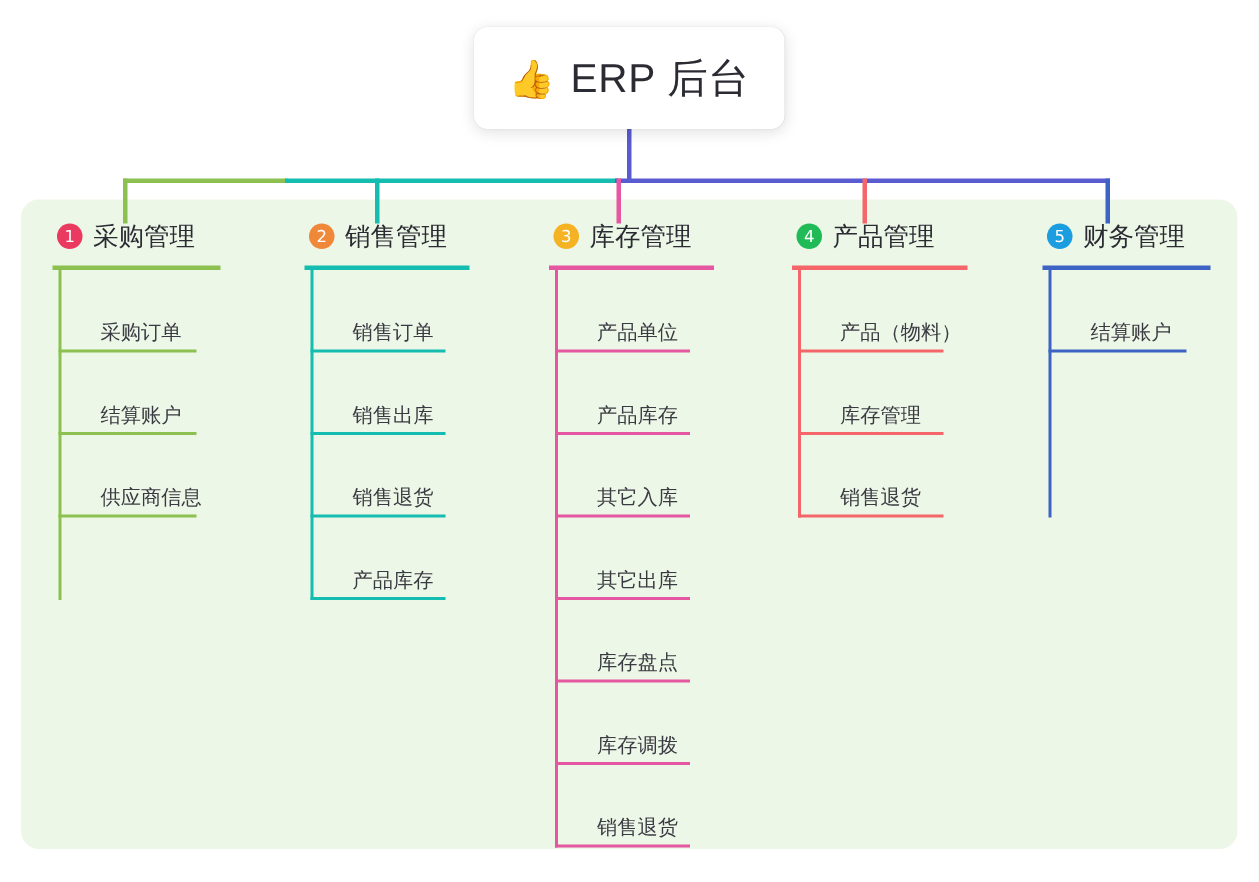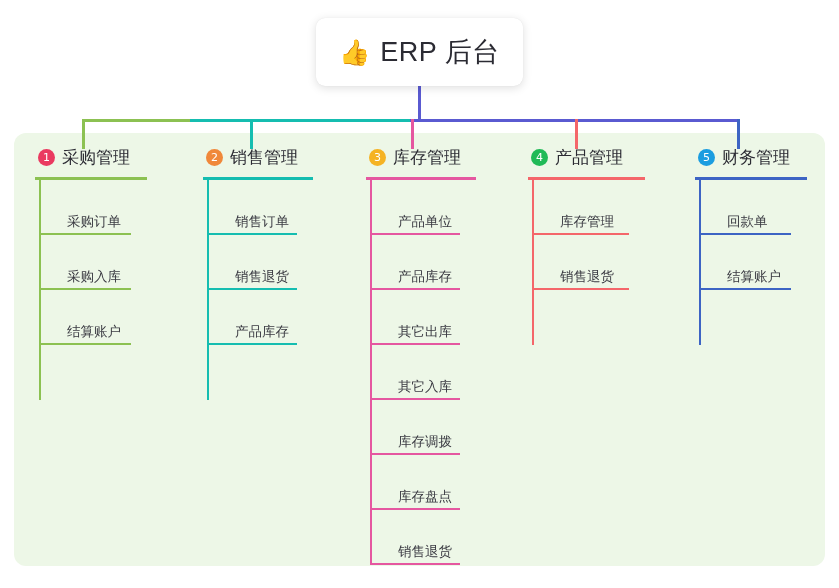--- a/index.html
+++ b/index.html
@@ -164,42 +164,46 @@
           <span class="col-title">采购管理</span>
         </div>
         <div class="col-rule" style="background: rgb(140, 193, 82); width: 112px;"></div>
         <div class="col-body">
           <div class="spine" style="background: rgb(140, 193, 82); height: 220px;"></div>
           <div class="leaf">
             <span class="leaf-label">采购订单</span>
             <div class="leaf-rule" style="background: rgb(140, 193, 82); width: 92px;"></div>
           </div>
           <div class="leaf">
-            <span class="leaf-label">采购入库</span>
-            <div class="leaf-rule" style="background: rgb(140, 193, 82); width: 92px;"></div>
-          </div>
-          <div class="leaf">
             <span class="leaf-label">结算账户</span>
             <div class="leaf-rule" style="background: rgb(140, 193, 82); width: 92px;"></div>
           </div>
+          <div class="leaf">
+            <span class="leaf-label">供应商信息</span>
+            <div class="leaf-rule" style="background: rgb(140, 193, 82); width: 92px;"></div>
+          </div>
         </div>
       </div>
       <div class="column" style="left: 203px; width: 110px;">
         <div class="col-header">
           <span class="badge" style="background: rgb(240, 136, 58);">2</span>
           <span class="col-title">销售管理</span>
         </div>
         <div class="col-rule" style="background: rgb(21, 189, 176); width: 110px;"></div>
         <div class="col-body">
           <div class="spine" style="background: rgb(21, 189, 176); height: 220px;"></div>
           <div class="leaf">
             <span class="leaf-label">销售订单</span>
             <div class="leaf-rule" style="background: rgb(21, 189, 176); width: 90px;"></div>
           </div>
           <div class="leaf">
+            <span class="leaf-label">销售出库</span>
+            <div class="leaf-rule" style="background: rgb(21, 189, 176); width: 90px;"></div>
+          </div>
+          <div class="leaf">
             <span class="leaf-label">销售退货</span>
             <div class="leaf-rule" style="background: rgb(21, 189, 176); width: 90px;"></div>
           </div>
           <div class="leaf">
             <span class="leaf-label">产品库存</span>
             <div class="leaf-rule" style="background: rgb(21, 189, 176); width: 90px;"></div>
           </div>
         </div>
       </div>
       <div class="column" style="left: 366px; width: 110px;">
@@ -212,72 +216,72 @@
           <div class="spine" style="background: rgb(229, 87, 160); height: 385px;"></div>
           <div class="leaf">
             <span class="leaf-label">产品单位</span>
             <div class="leaf-rule" style="background: rgb(229, 87, 160); width: 90px;"></div>
           </div>
           <div class="leaf">
             <span class="leaf-label">产品库存</span>
             <div class="leaf-rule" style="background: rgb(229, 87, 160); width: 90px;"></div>
           </div>
           <div class="leaf">
+            <span class="leaf-label">其它入库</span>
+            <div class="leaf-rule" style="background: rgb(229, 87, 160); width: 90px;"></div>
+          </div>
+          <div class="leaf">
             <span class="leaf-label">其它出库</span>
             <div class="leaf-rule" style="background: rgb(229, 87, 160); width: 90px;"></div>
           </div>
           <div class="leaf">
-            <span class="leaf-label">其它入库</span>
+            <span class="leaf-label">库存盘点</span>
             <div class="leaf-rule" style="background: rgb(229, 87, 160); width: 90px;"></div>
           </div>
           <div class="leaf">
             <span class="leaf-label">库存调拨</span>
-            <div class="leaf-rule" style="background: rgb(229, 87, 160); width: 90px;"></div>
-          </div>
-          <div class="leaf">
-            <span class="leaf-label">库存盘点</span>
             <div class="leaf-rule" style="background: rgb(229, 87, 160); width: 90px;"></div>
           </div>
           <div class="leaf">
             <span class="leaf-label">销售退货</span>
             <div class="leaf-rule" style="background: rgb(229, 87, 160); width: 90px;"></div>
           </div>
         </div>
       </div>
       <div class="column" style="left: 528px; width: 120px;">
         <div class="col-header">
           <span class="badge" style="background: rgb(32, 186, 87);">4</span>
           <span class="col-title">产品管理</span>
         </div>
         <div class="col-rule" style="background: rgb(244, 102, 106); width: 117px;"></div>
         <div class="col-body">
           <div class="spine" style="background: rgb(244, 102, 106); height: 165px;"></div>
           <div class="leaf">
+            <span class="leaf-label">产品（物料）</span>
+            <div class="leaf-rule" style="background: rgb(244, 102, 106); width: 97px;"></div>
+          </div>
+          <div class="leaf">
             <span class="leaf-label">库存管理</span>
             <div class="leaf-rule" style="background: rgb(244, 102, 106); width: 97px;"></div>
           </div>
           <div class="leaf">
             <span class="leaf-label">销售退货</span>
             <div class="leaf-rule" style="background: rgb(244, 102, 106); width: 97px;"></div>
           </div>
         </div>
       </div>
       <div class="column" style="left: 695px; width: 112px;">
         <div class="col-header">
           <span class="badge" style="background: rgb(27, 157, 224);">5</span>
           <span class="col-title">财务管理</span>
         </div>
         <div class="col-rule" style="background: rgb(61, 100, 196); width: 112px;"></div>
         <div class="col-body">
           <div class="spine" style="background: rgb(61, 100, 196); height: 165px;"></div>
           <div class="leaf">
-            <span class="leaf-label">回款单</span>
-            <div class="leaf-rule" style="background: rgb(61, 100, 196); width: 92px;"></div>
-          </div>
-          <div class="leaf">
             <span class="leaf-label">结算账户</span>
             <div class="leaf-rule" style="background: rgb(61, 100, 196); width: 92px;"></div>
           </div>
         </div>
       </div>
     </div>
 
 </div>
 
 </body></html>

